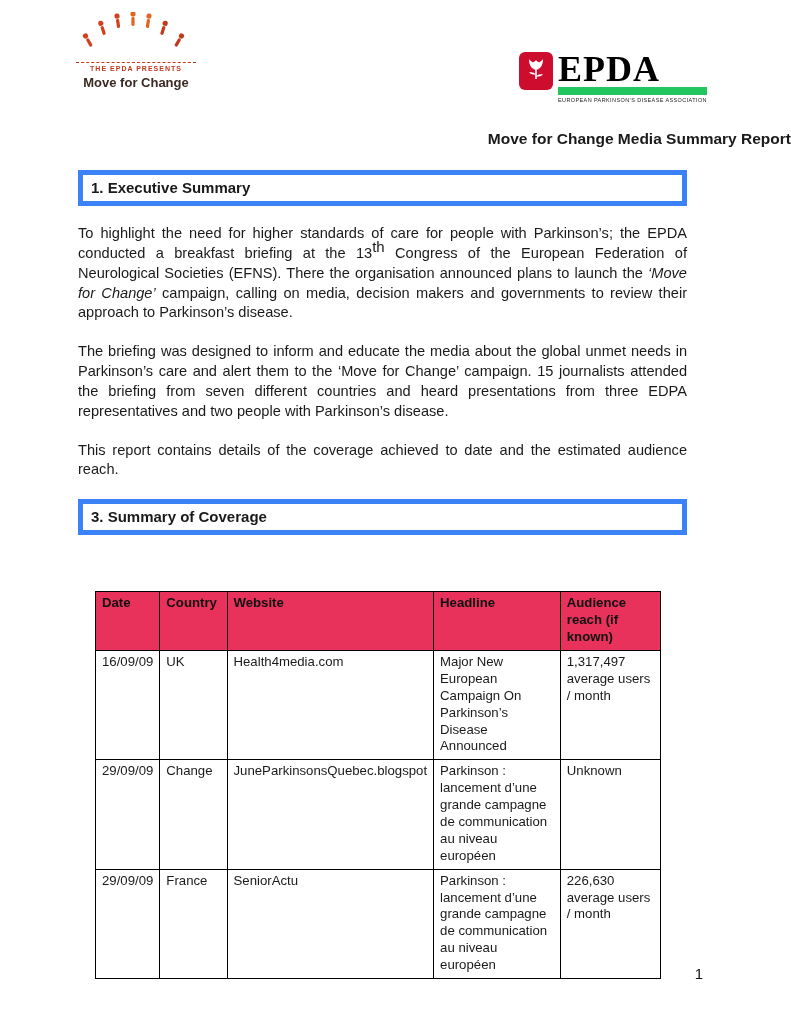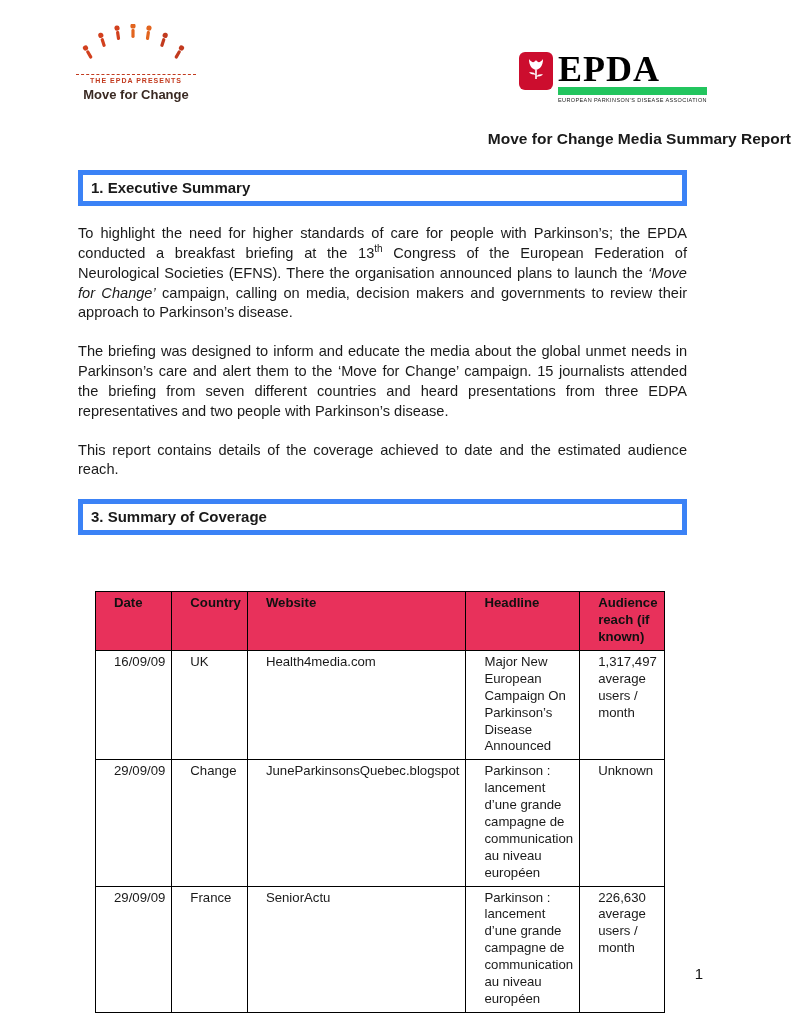--- a/index.html
+++ b/index.html
@@ -19,21 +19,21 @@
 
   
   .logo-row {
     position: relative;
     height: 118px;
     padding: 14px 70px 0 76px;
   }
   .mfc-logo {
     position: absolute;
     left: 76px;
-    top: 24px;
+    top: 12px;
     width: 120px;
     text-align: center;
   }
   .mfc-figures { display: block; margin: 0 auto; }
   .mfc-presents {
     display: block;
     font-size: 7px;
     letter-spacing: 1px;
     color: #c23a1e;
     font-weight: bold;
@@ -106,38 +106,38 @@
 
   
   .body-text {
     margin: 18px 104px 0 78px;
     font-size: 14.6px;
     line-height: 1.36;
     text-align: justify;
   }
   .body-text p { margin-bottom: 19px; }
   .body-text .it { font-style: italic; }
-  sup { font-size: 10px; vertical-align: super; line-height: 0; }
+  sup { font-size: 15px; vertical-align: super; line-height: 0; }
 
   .coverage-box { margin-top: 19px; }
 
   
   .table-wrap {
     margin: 56px 0 0 95px;
     width: 566px;
   }
   table.coverage {
     border-collapse: collapse;
     width: 100%;
     font-size: 13.2px;
     line-height: 1.28;
   }
   table.coverage th, table.coverage td {
     border: 1px solid #000000;
-    padding: 3px 6px 4px 18px;
+    padding: 3px 6px 4px 6px;
     vertical-align: top;
     text-align: left;
     word-wrap: break-word;
     overflow-wrap: break-word;
   }
   table.coverage th {
     background: #e8315b;
     font-weight: bold;
     color: #111111;
   }

